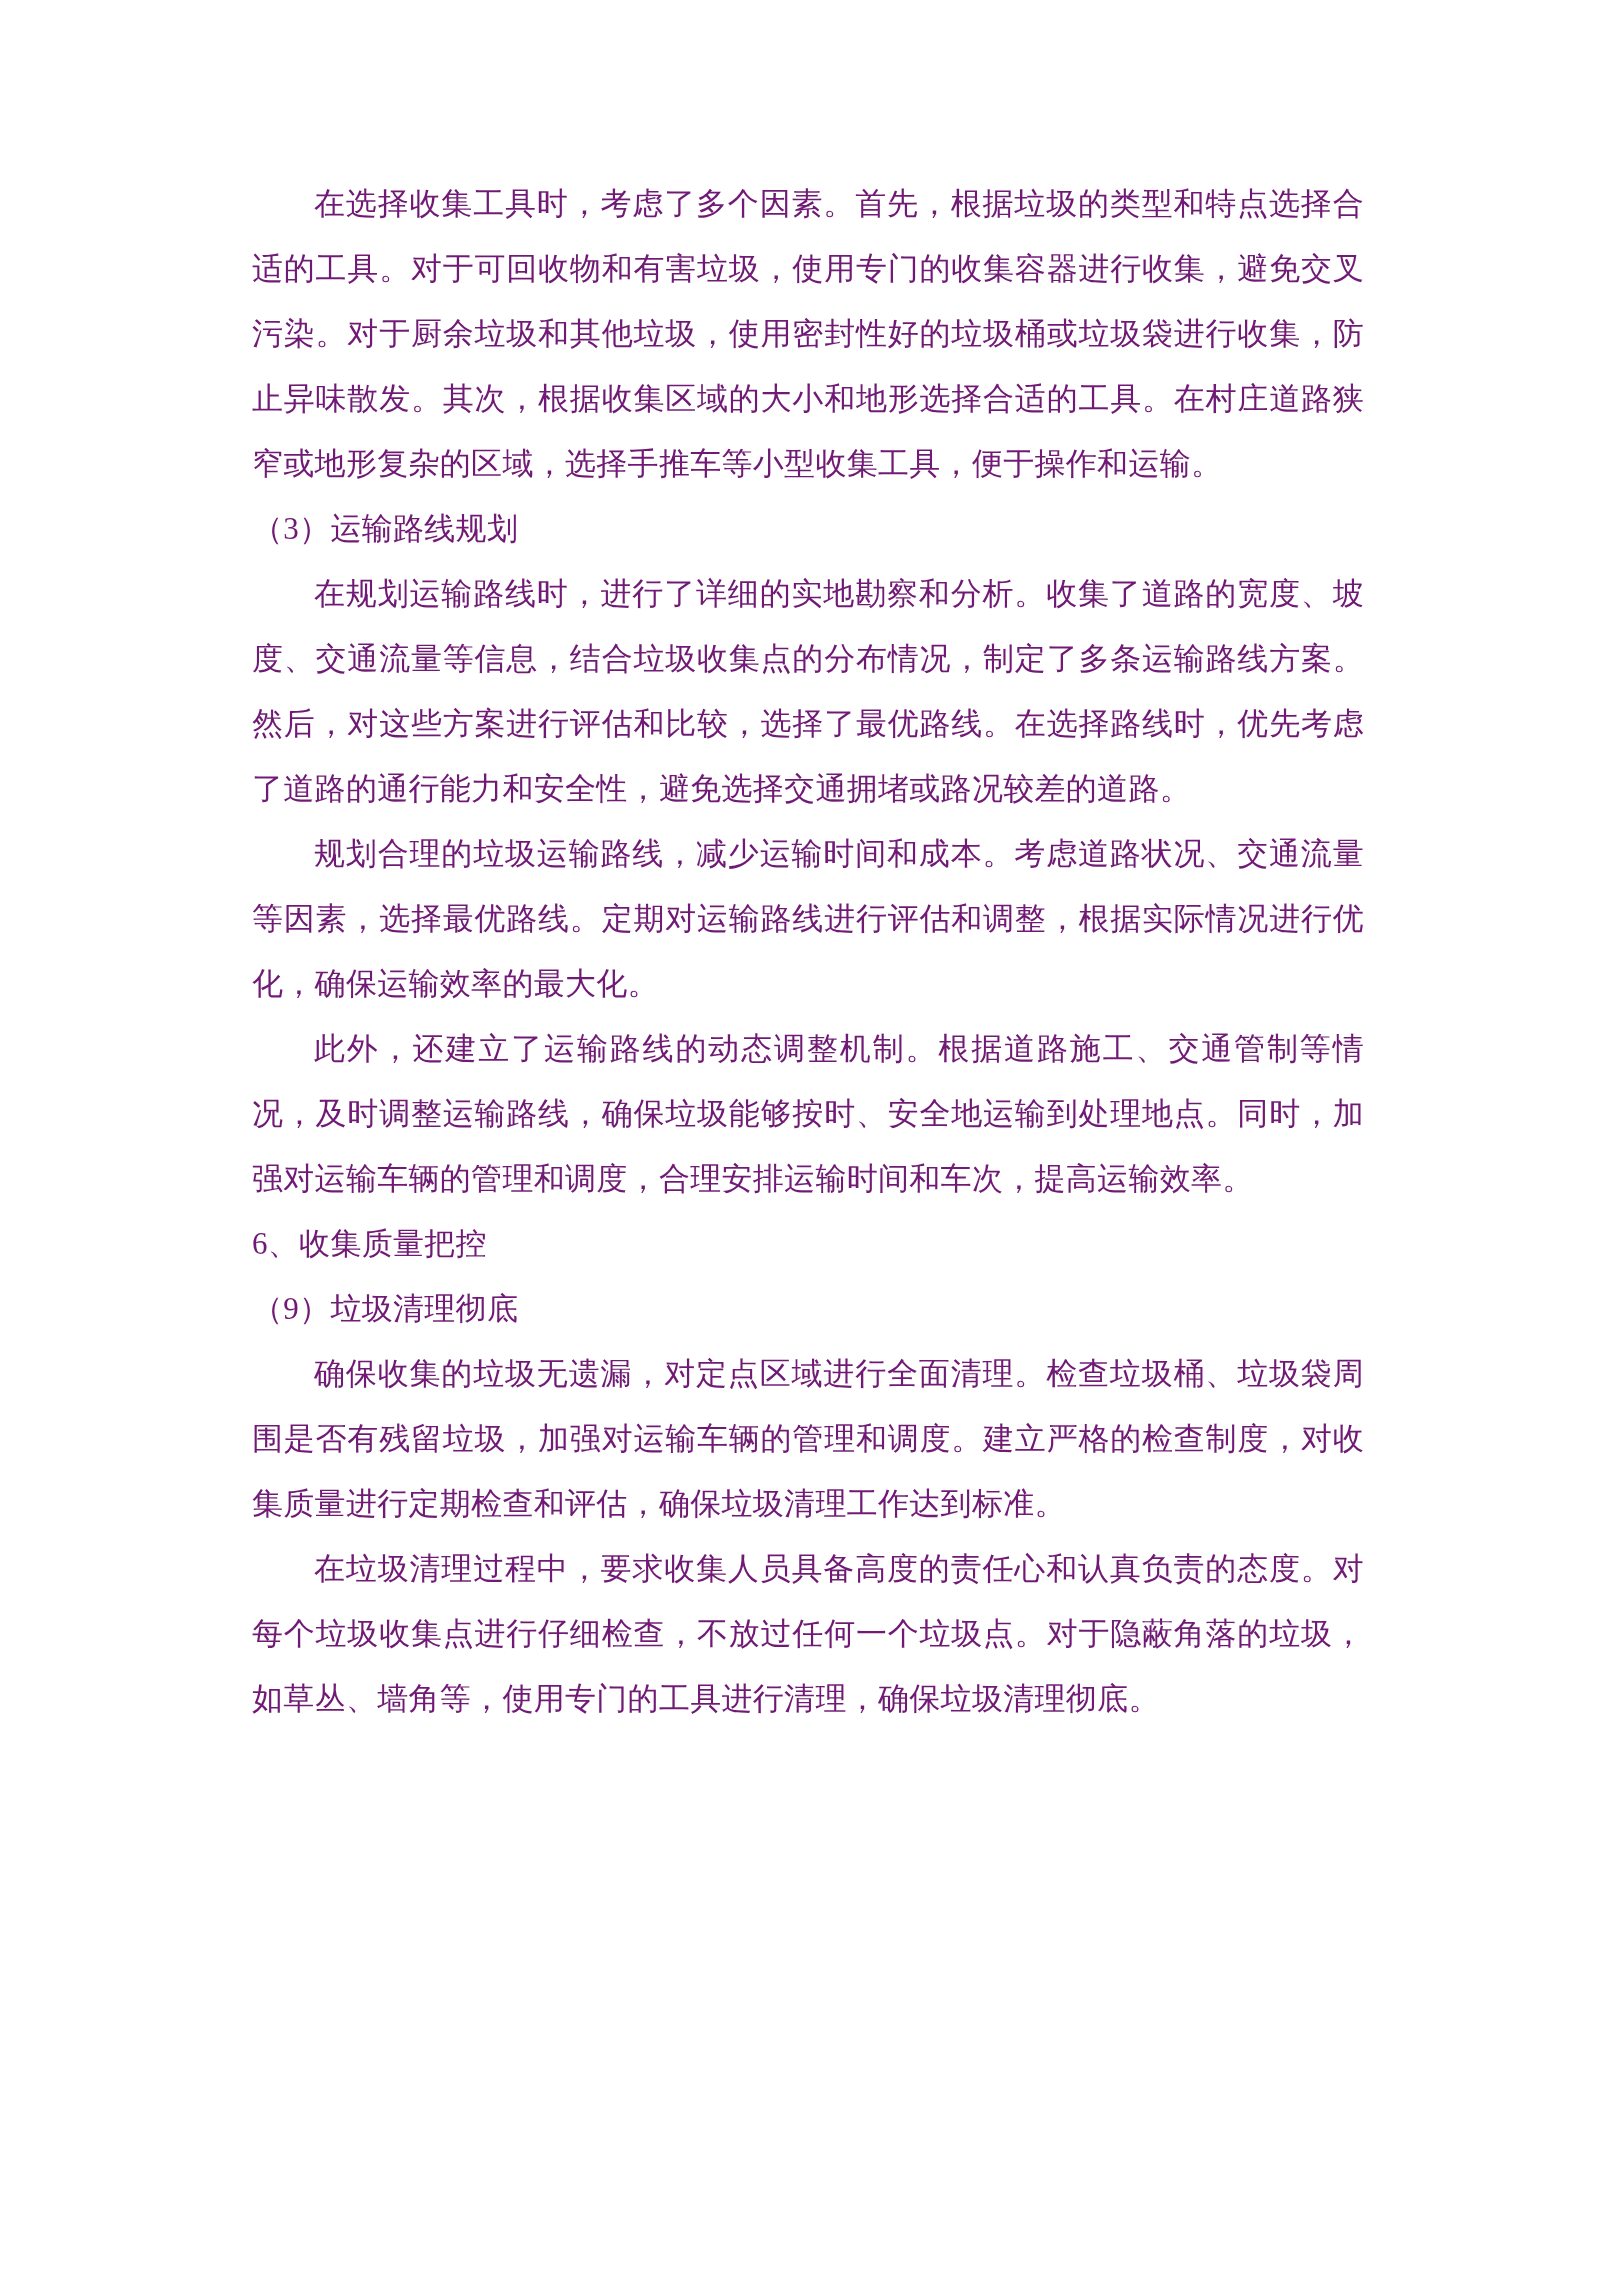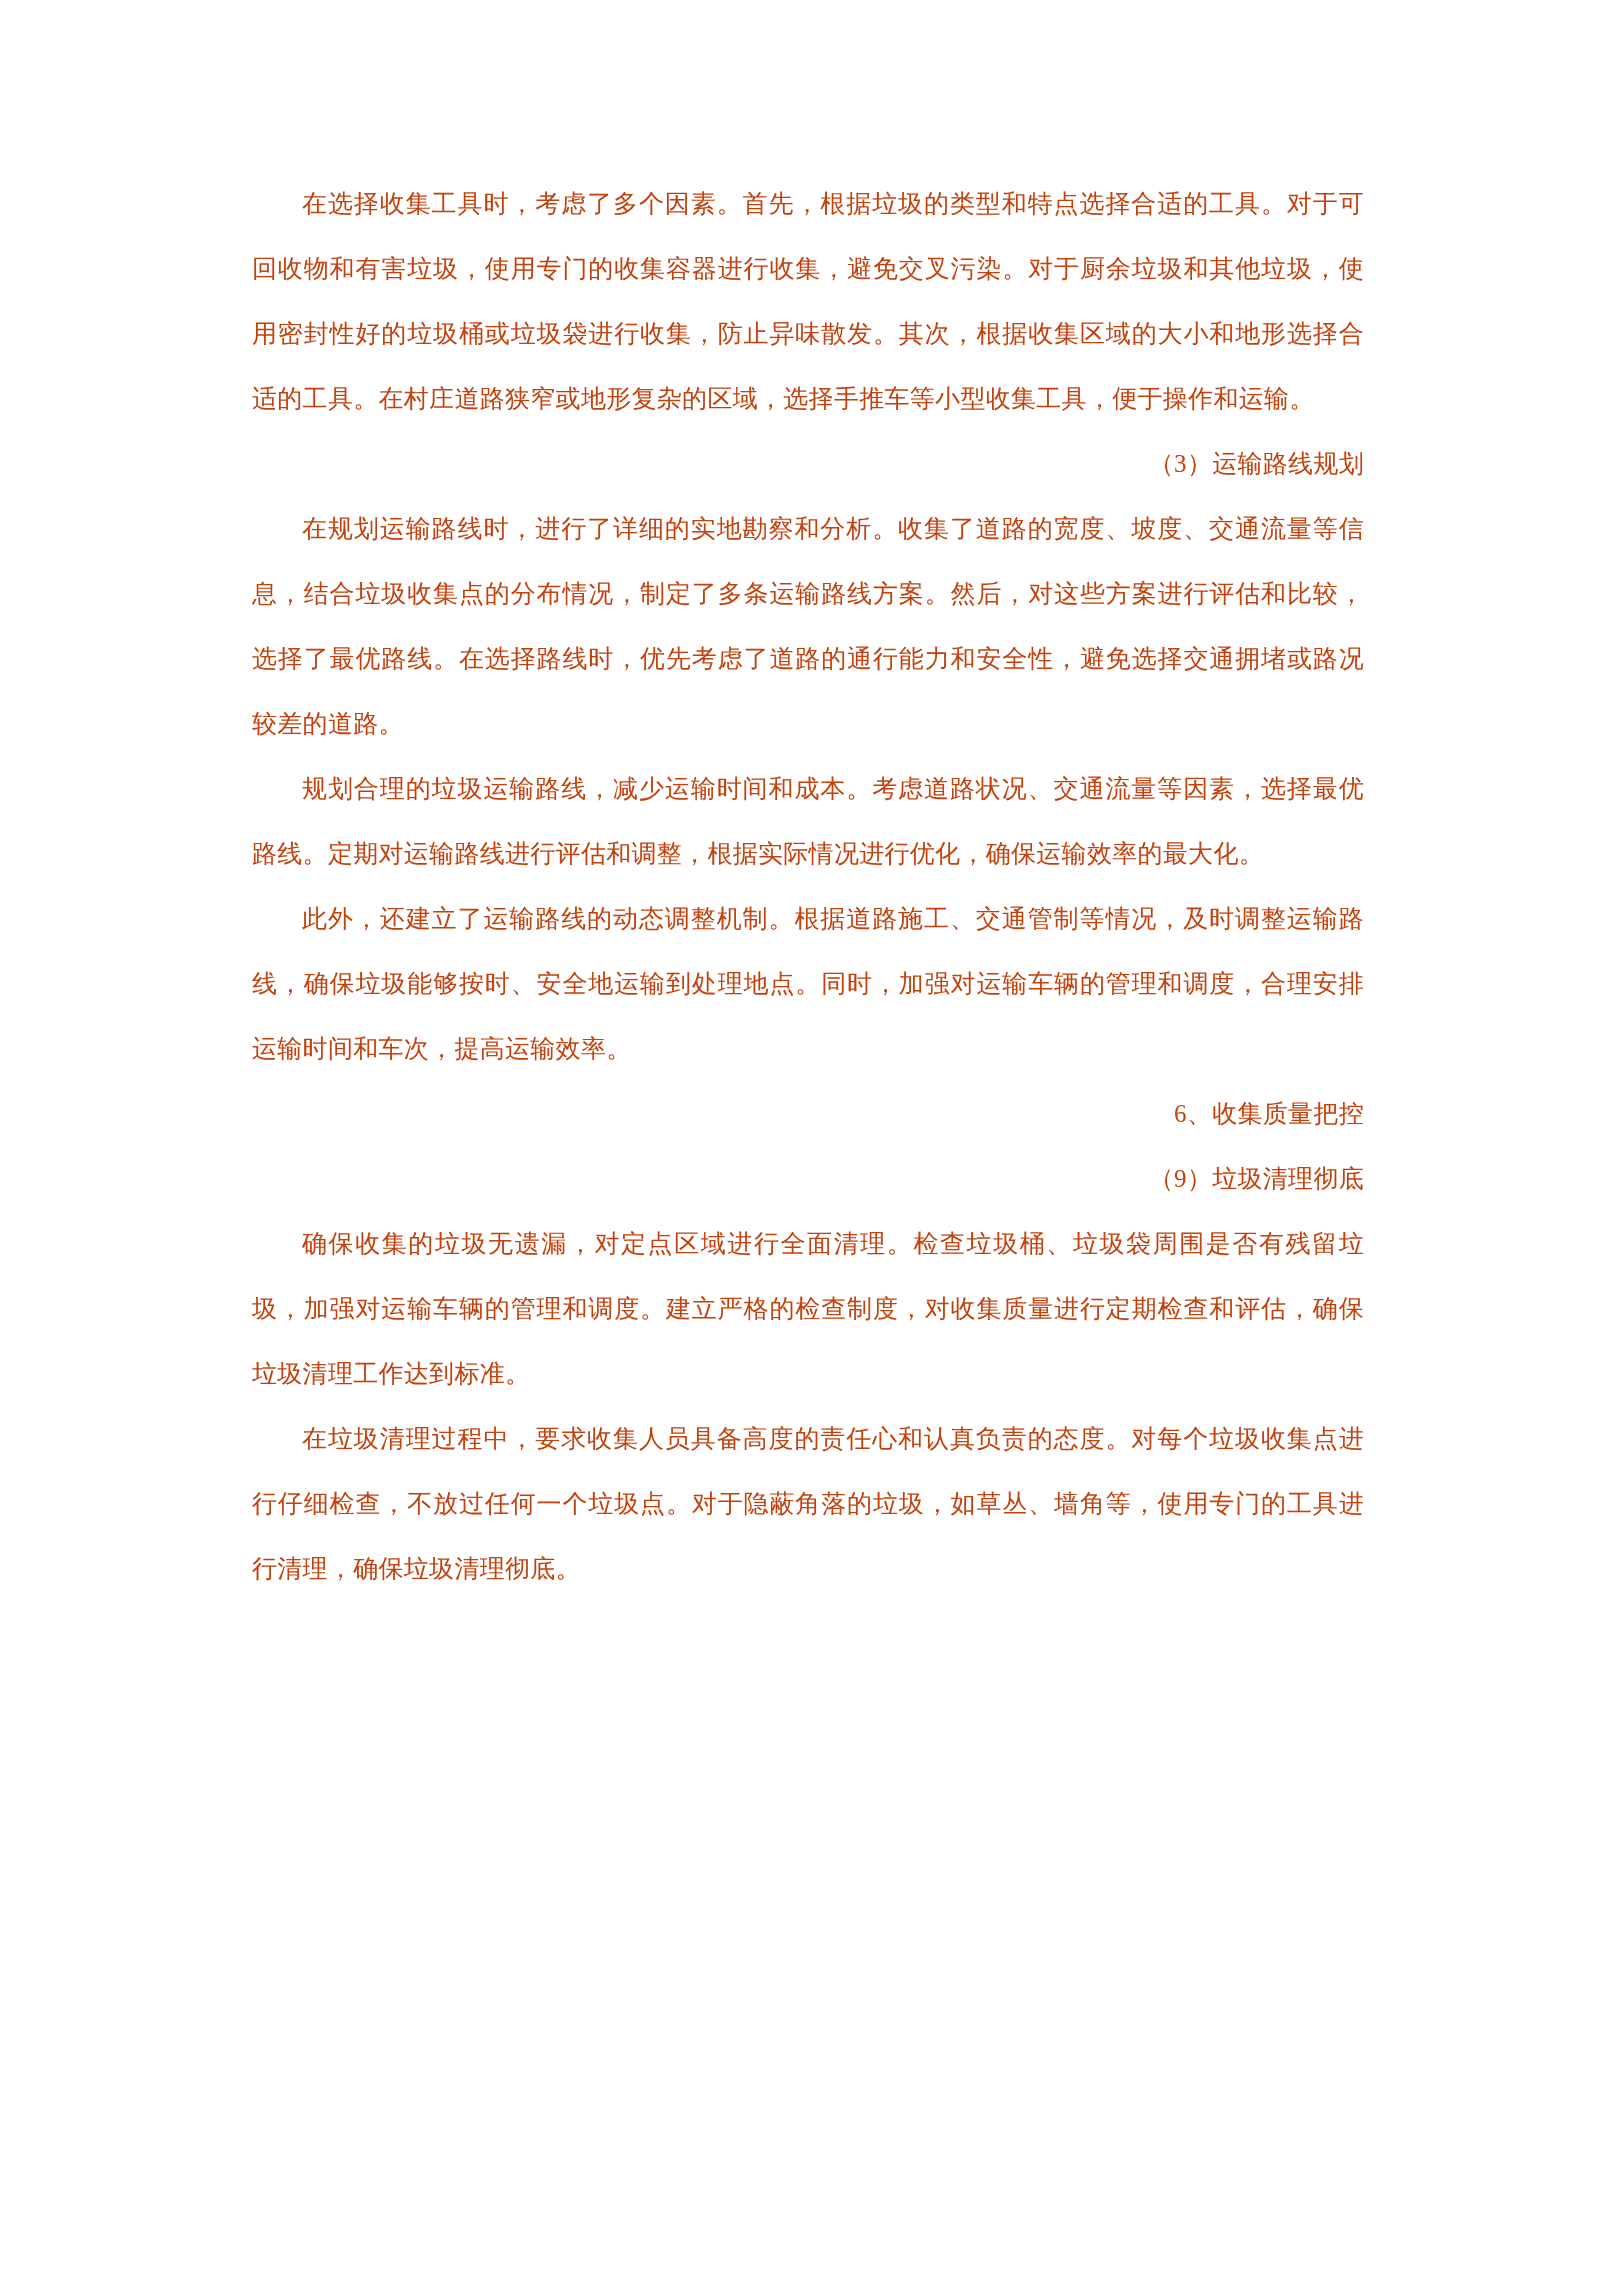--- a/index.html
+++ b/index.html
@@ -16,33 +16,33 @@
     padding: 171px 259px 0 252px;
     overflow: hidden;
   }
   .content {
     width: 100%;
   }
   .content p {
     margin: 0;
     padding: 0;
     font-family: "Liberation Serif", "DejaVu Serif", serif;
-    font-size: 25px;
+    font-size: 31px;
     line-height: 65px;
-    color: #c2410c;
+    color: #701a75;
     text-align: justify;
     text-justify: inter-character;
     letter-spacing: 0.3px;
   }
   .content p.body {
     text-indent: 2em;
   }
   .content p.heading {
     text-indent: 0;
-    text-align: right;
+    text-align: left;
   }
 </style>
 </head>
 <body>
 
 <div class="page">
   <div class="content" id="doc-content">
       <p class="body">在选择收集工具时，考虑了多个因素。首先，根据垃圾的类型和特点选择合适的工具。对于可回收物和有害垃圾，使用专门的收集容器进行收集，避免交叉污染。对于厨余垃圾和其他垃圾，使用密封性好的垃圾桶或垃圾袋进行收集，防止异味散发。其次，根据收集区域的大小和地形选择合适的工具。在村庄道路狭窄或地形复杂的区域，选择手推车等小型收集工具，便于操作和运输。</p>
       <p class="heading">（3）运输路线规划</p>
       <p class="body">在规划运输路线时，进行了详细的实地勘察和分析。收集了道路的宽度、坡度、交通流量等信息，结合垃圾收集点的分布情况，制定了多条运输路线方案。然后，对这些方案进行评估和比较，选择了最优路线。在选择路线时，优先考虑了道路的通行能力和安全性，避免选择交通拥堵或路况较差的道路。</p>

